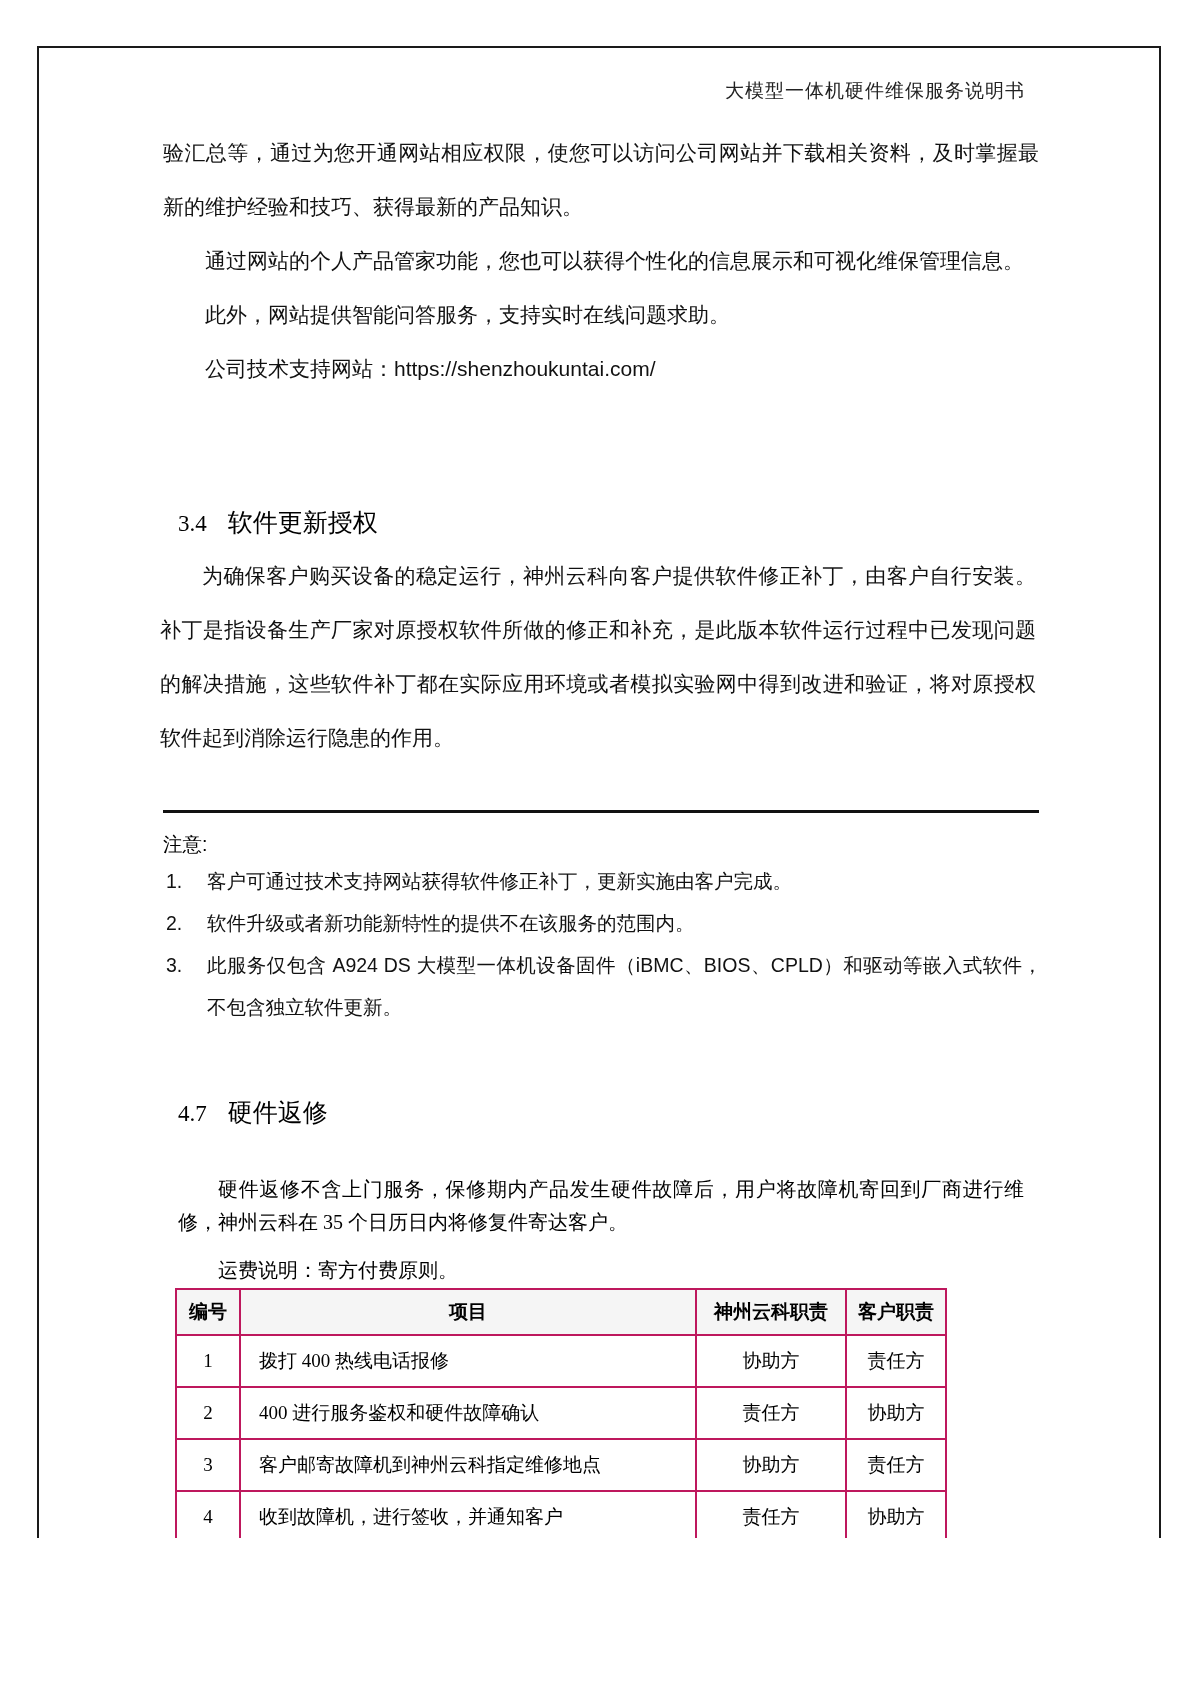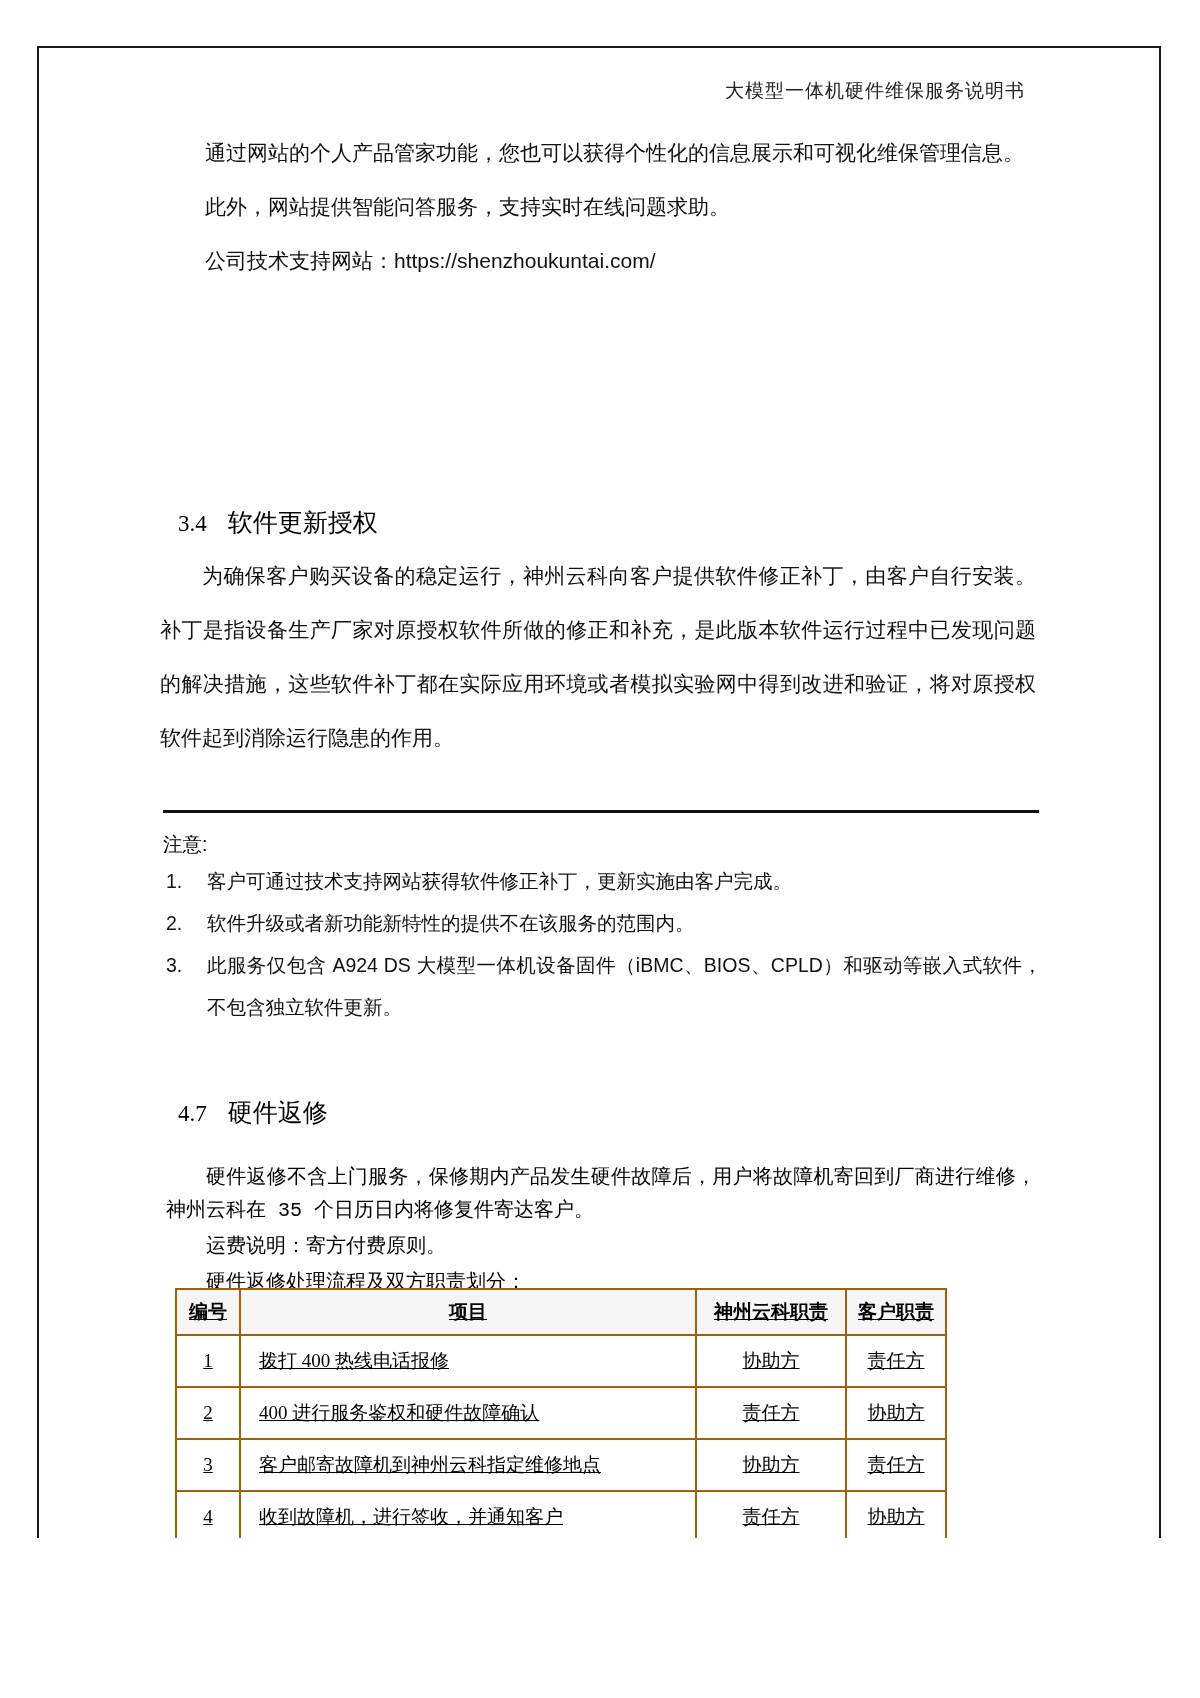--- a/index.html
+++ b/index.html
@@ -90,37 +90,36 @@
   
   .s35-body {
     position: absolute;
     left: 163px; top: 1158px; width: 876px;
     font-family: "Liberation Serif", serif;
     font-size: 20px;
     line-height: 33px;
     color: #000;
     text-align: justify;
   }
-  .s35-body p { margin: 3px; font-family: Liberation Mono, monospace; }
+  .s35-body p { margin: 15px; }
   .resp-table {
     position: absolute;
     left: 175px; top: 1288px;
     border-collapse: collapse;
     font-family: "Liberation Serif", serif;
     font-size: 19px;
     color: #000;
     table-layout: fixed;
   }
   .resp-table th, .resp-table td {
-    border: 2px solid #a16207;
+    border: 2px solid #be185d;
     text-align: center;
     vertical-align: middle;
     padding: 8px 6px;
     box-sizing: border-box;
-    text-decoration: underline;
   }
   .resp-table th { height: 46px; font-weight: 700; background: #f5f5f5; }
   .resp-table td { height: 52px; font-weight: 400; }
   .resp-table td.item-cell { text-align: left; padding-left: 18px; }
   .col-no    { width: 64px; }
   .col-item  { width: 456px; }
   .col-szyk  { width: 150px; }
   .col-cust  { width: 100px; }
   .doc-footer {
     position: absolute;
@@ -136,20 +135,21 @@
 </head>
 <body>
 
 <div class="page">
 
   <div class="page-border"></div>
 
   <div class="doc-header">大模型一体机硬件维保服务说明书</div>
 
   <div class="intro-block">
+    <p>验汇总等，通过为您开通网站相应权限，使您可以访问公司网站并下载相关资料，及时掌握最新的维护经验和技巧、获得最新的产品知识。</p>
     <p class="indent2">通过网站的个人产品管家功能，您也可以获得个性化的信息展示和可视化维保管理信息。</p>
     <p class="indent2">此外，网站提供智能问答服务，支持实时在线问题求助。</p>
     <p class="indent2">公司技术支持网站：https://shenzhoukuntai.com/</p>
   </div>
 
   <div class="heading h34">
     <span class="h-num">3.4</span><span class="h-title">软件更新授权</span>
   </div>
 
   <div class="s34-body indent2">为确保客户购买设备的稳定运行，神州云科向客户提供软件修正补丁，由客户自行安装。补丁是指设备生产厂家对原授权软件所做的修正和补充，是此版本软件运行过程中已发现问题的解决措施，这些软件补丁都在实际应用环境或者模拟实验网中得到改进和验证，将对原授权软件起到消除运行隐患的作用。</div>

